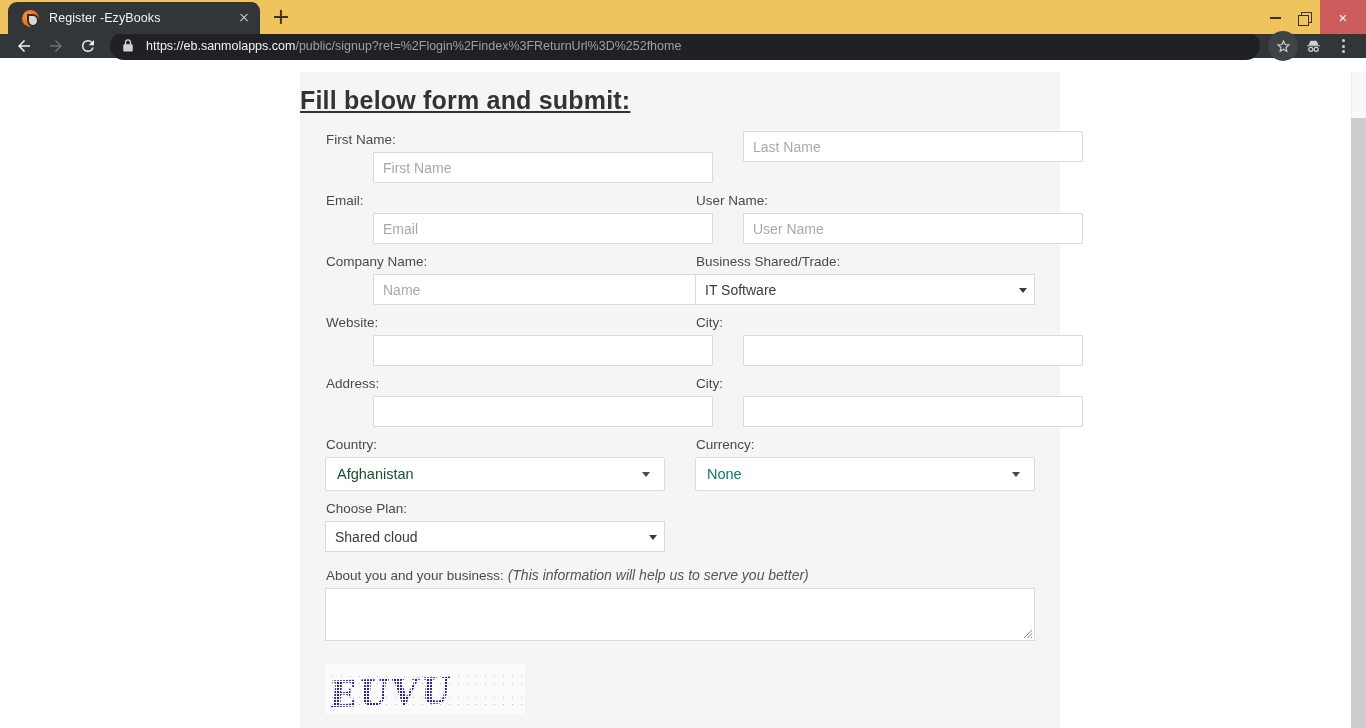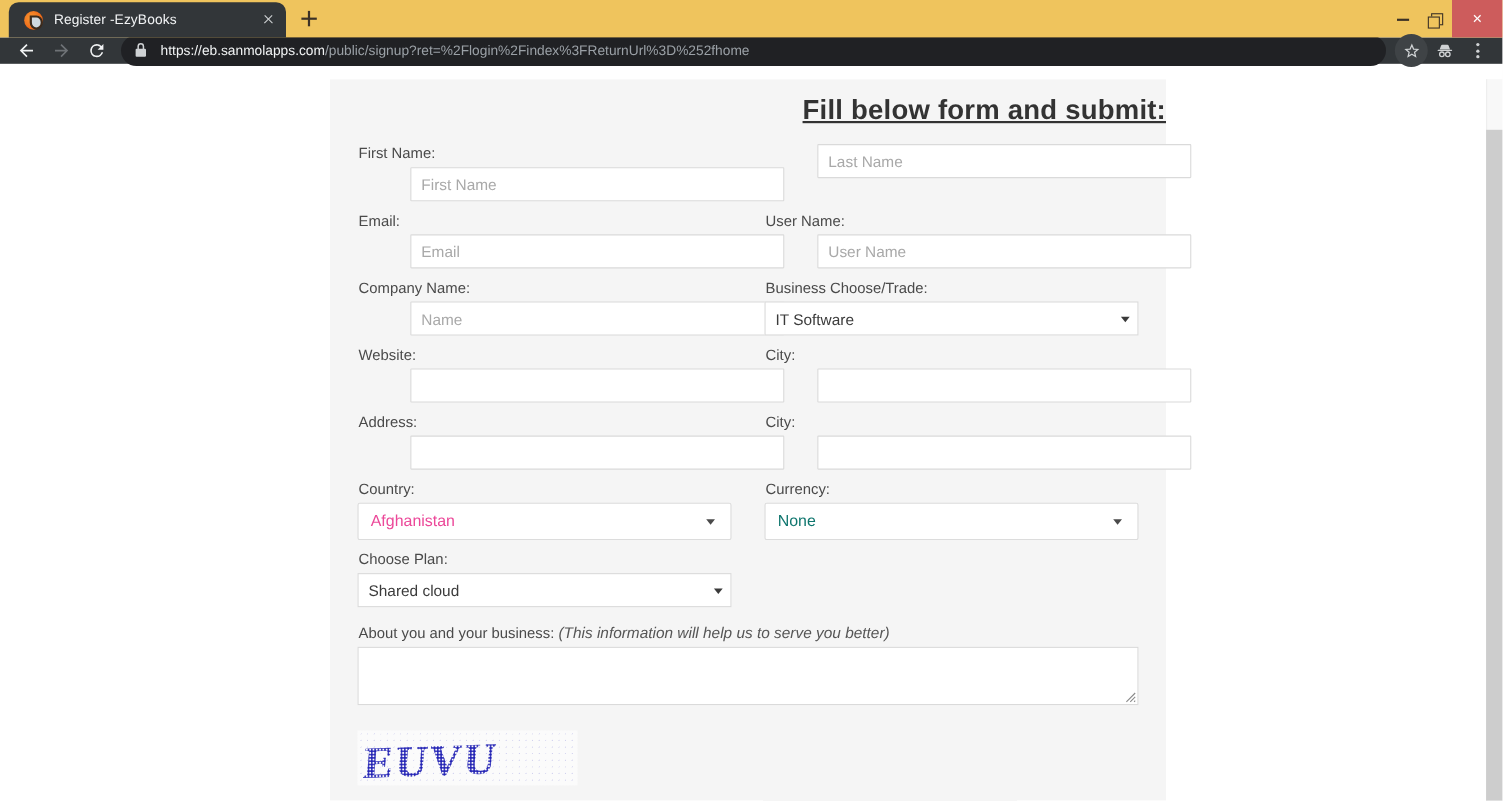--- a/index.html
+++ b/index.html
@@ -190,21 +190,21 @@
   .page-panel {
     position: absolute;
     left: 300px;
     top: 0;
     width: 760px;
     min-height: 656px;
     background: #f5f5f5;
   }
 
   .page-heading {
-    text-align: right;
+    text-align: left;
     font-size: 25px;
     font-weight: bold;
     color: #333333;
     text-decoration: underline;
     margin: 0;
     padding: 14px 0 16px 0;
     letter-spacing: .2px;
   }
 
   .form-area { padding: 0 25px; }
@@ -274,21 +274,21 @@
     position: relative;
     width: 340px;
     height: 34px;
     background: #ffffff;
     border: 1px solid #dcdcdc;
     border-radius: 2px;
     display: flex;
     align-items: center;
     padding: 0 32px 0 11px;
     font-size: 14.5px;
-    color: #ec4899;
+    color: #14532d;
     cursor: pointer;
   }
   .s2.placeholder-val { color: #0f766e; align-items: center; }
   .s2 .arrow2 {
     position: absolute;
     right: 14px; top: 50%;
     margin-top: -2px;
     width: 0; height: 0;
     border-left: 4.5px solid transparent;
     border-right: 4.5px solid transparent;
@@ -478,21 +478,21 @@
 
         <div class="row">
           <div class="col">
             <div class="field">
               <label class="flabel">Company Name:</label>
               <input class="inp" type="text" placeholder="Name" style="">
             </div>
           </div>
           <div class="col">
             <div class="field">
-              <label class="flabel">Business Choose/Trade:</label>
+              <label class="flabel">Business Shared/Trade:</label>
               <div class="nsel">
                 <span>IT Software</span>
                 <span class="arrow"></span>
               </div>
             </div>
           </div>
         </div>
 
         <div class="row">
           <div class="col">

